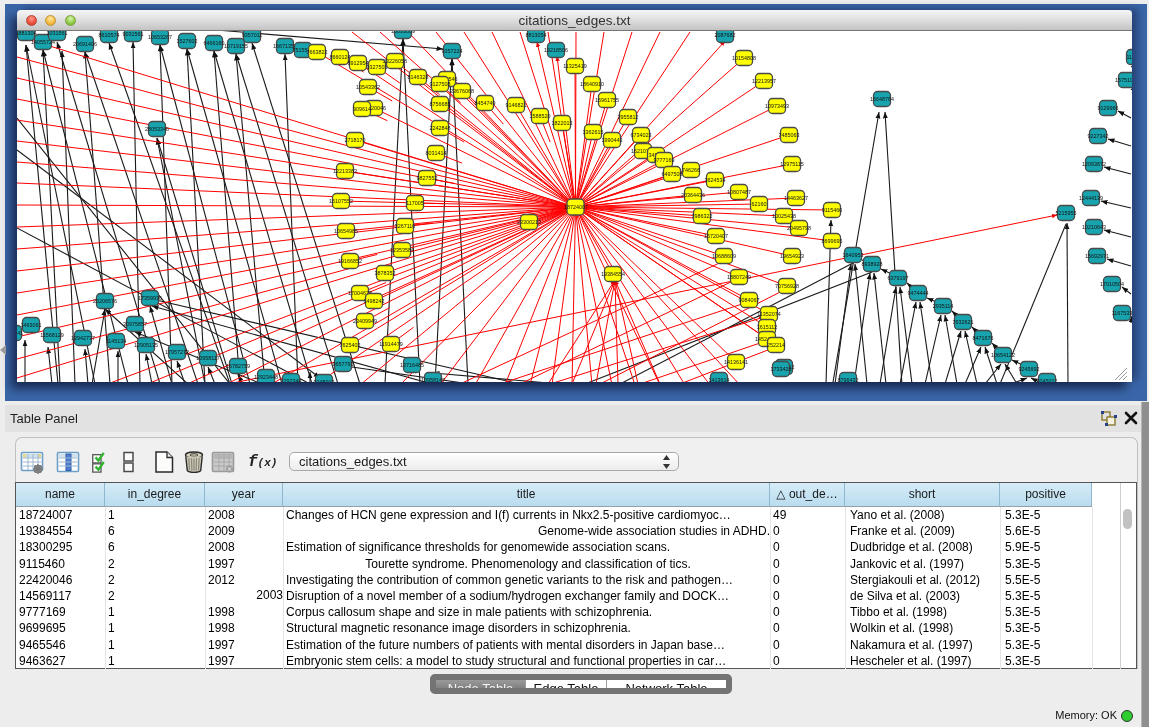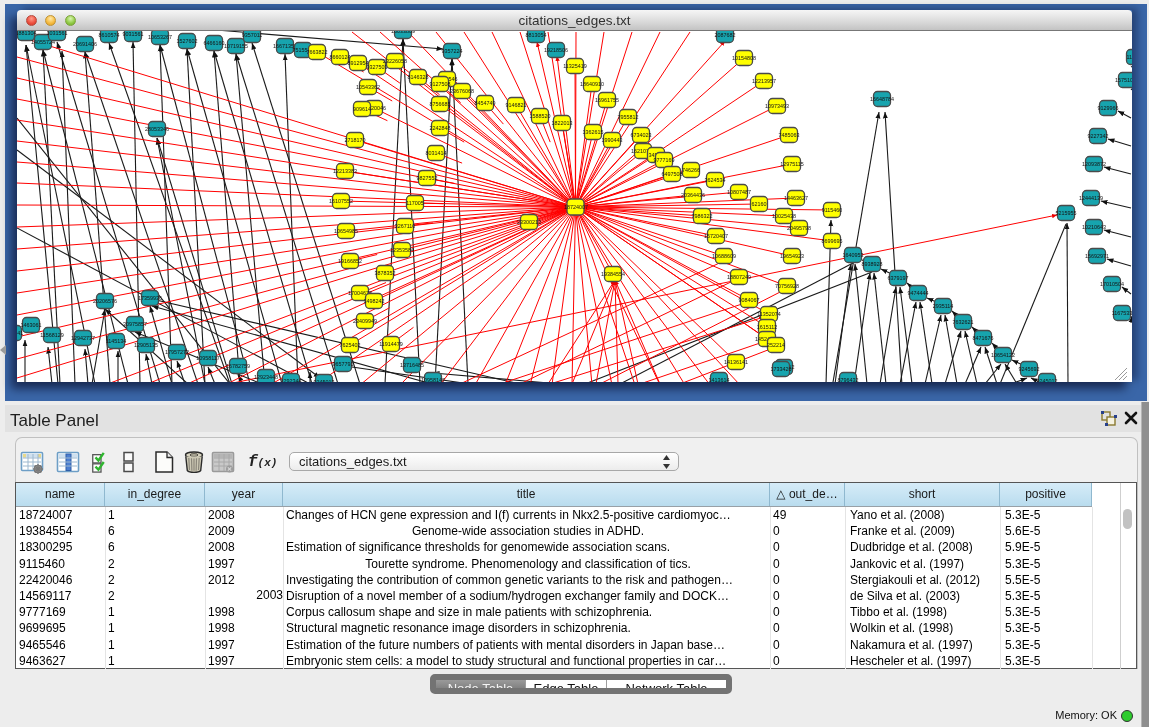--- a/index.html
+++ b/index.html
@@ -539,21 +539,21 @@
 </g>
 </svg>
   </div>
 </div>
 
 <div style="position:absolute;left:567px;top:401px;width:16px;height:4px;background:#cfcfcf;border-radius:2px"></div>
 <div style="position:absolute;left:0px;top:345px;width:0;height:0;border-top:5px solid transparent;border-bottom:5px solid transparent;border-right:6px solid #9a9a9a"></div>
 
 <div style="position:absolute;left:0;top:401px;width:1149px;height:326px;background:#ededed"></div>
 <div style="position:absolute;left:5px;top:405px;width:1139px;height:27px;background:#e2e2e2"></div>
-<div style="position:absolute;left:10px;top:411px;font-size:17px;color:#1e1e1e">Table Panel</div>
+<div style="position:absolute;left:10px;top:411px;font-size:13px;color:#1e1e1e">Table Panel</div>
 
 <svg style="position:absolute;left:1101px;top:411px" width="16" height="15" viewBox="0 0 16 15">
 <rect x="1" y="1" width="8" height="8" fill="none" stroke="#8a7a30" stroke-width="1.4"></rect>
 <rect x="6" y="6" width="8" height="8" fill="#f5f2e2" stroke="#8a7a30" stroke-width="1.4"></rect>
 <rect x="0" y="0" width="3" height="3" fill="#27408b"></rect>
     <rect x="13" y="4" width="3" height="3" fill="#27408b"></rect>
 <rect x="4" y="12" width="3" height="3" fill="#27408b"></rect>
   </svg>
 <svg style="position:absolute;left:1124px;top:411px" width="14" height="14" viewBox="0 0 14 14">
 <path d="M2 2 L12 12 M12 2 L2 12" stroke="#111" stroke-width="2.6" stroke-linecap="round"></path>
@@ -658,21 +658,21 @@
       <div style="position:absolute;left:3px;top:0.0px;width:86px;height:16.2px;line-height:16.2px;overflow:hidden;white-space:nowrap;text-align:left">18724007</div>
       <div style="position:absolute;left:92px;top:0.0px;width:97px;height:16.2px;line-height:16.2px;overflow:hidden;white-space:nowrap;text-align:left">1</div>
       <div style="position:absolute;left:192px;top:0.0px;width:75px;height:16.2px;line-height:16.2px;overflow:hidden;white-space:nowrap;text-align:left">2008</div>
       <div style="position:absolute;left:270px;top:0.0px;width:484px;height:16.2px;line-height:16.2px;overflow:hidden;white-space:nowrap;text-align:left">Changes of HCN gene expression and I(f) currents in Nkx2.5‑positive cardiomyoc…</div>
       <div style="position:absolute;left:757px;top:0.0px;width:72px;height:16.2px;line-height:16.2px;overflow:hidden;white-space:nowrap;text-align:left">49</div>
       <div style="position:absolute;left:834px;top:0.0px;width:150px;height:16.2px;line-height:16.2px;overflow:hidden;white-space:nowrap;text-align:left">Yano et al. (2008)</div>
       <div style="position:absolute;left:989px;top:0.0px;width:87px;height:16.2px;line-height:16.2px;overflow:hidden;white-space:nowrap;text-align:left">5.3E‑5</div>
       <div style="position:absolute;left:3px;top:16.2px;width:86px;height:16.2px;line-height:16.2px;overflow:hidden;white-space:nowrap;text-align:left">19384554</div>
       <div style="position:absolute;left:92px;top:16.2px;width:97px;height:16.2px;line-height:16.2px;overflow:hidden;white-space:nowrap;text-align:left">6</div>
       <div style="position:absolute;left:192px;top:16.2px;width:75px;height:16.2px;line-height:16.2px;overflow:hidden;white-space:nowrap;text-align:left">2009</div>
-      <div style="position:absolute;left:270px;top:16.2px;width:484px;height:16.2px;line-height:16.2px;overflow:hidden;white-space:nowrap;text-align:center">Genome‑wide association studies in ADHD.</div>
+      <div style="position:absolute;left:270px;top:16.2px;width:484px;height:16.2px;line-height:16.2px;overflow:hidden;white-space:nowrap;text-align:right">Genome‑wide association studies in ADHD.</div>
       <div style="position:absolute;left:757px;top:16.2px;width:72px;height:16.2px;line-height:16.2px;overflow:hidden;white-space:nowrap;text-align:left">0</div>
       <div style="position:absolute;left:834px;top:16.2px;width:150px;height:16.2px;line-height:16.2px;overflow:hidden;white-space:nowrap;text-align:left">Franke et al. (2009)</div>
       <div style="position:absolute;left:989px;top:16.2px;width:87px;height:16.2px;line-height:16.2px;overflow:hidden;white-space:nowrap;text-align:left">5.6E‑5</div>
       <div style="position:absolute;left:3px;top:32.4px;width:86px;height:16.2px;line-height:16.2px;overflow:hidden;white-space:nowrap;text-align:left">18300295</div>
       <div style="position:absolute;left:92px;top:32.4px;width:97px;height:16.2px;line-height:16.2px;overflow:hidden;white-space:nowrap;text-align:left">6</div>
       <div style="position:absolute;left:192px;top:32.4px;width:75px;height:16.2px;line-height:16.2px;overflow:hidden;white-space:nowrap;text-align:left">2008</div>
       <div style="position:absolute;left:270px;top:32.4px;width:484px;height:16.2px;line-height:16.2px;overflow:hidden;white-space:nowrap;text-align:left">Estimation of significance thresholds for genomewide association scans.</div>
       <div style="position:absolute;left:757px;top:32.4px;width:72px;height:16.2px;line-height:16.2px;overflow:hidden;white-space:nowrap;text-align:left">0</div>
       <div style="position:absolute;left:834px;top:32.4px;width:150px;height:16.2px;line-height:16.2px;overflow:hidden;white-space:nowrap;text-align:left">Dudbridge et al. (2008)</div>
       <div style="position:absolute;left:989px;top:32.4px;width:87px;height:16.2px;line-height:16.2px;overflow:hidden;white-space:nowrap;text-align:left">5.9E‑5</div>

